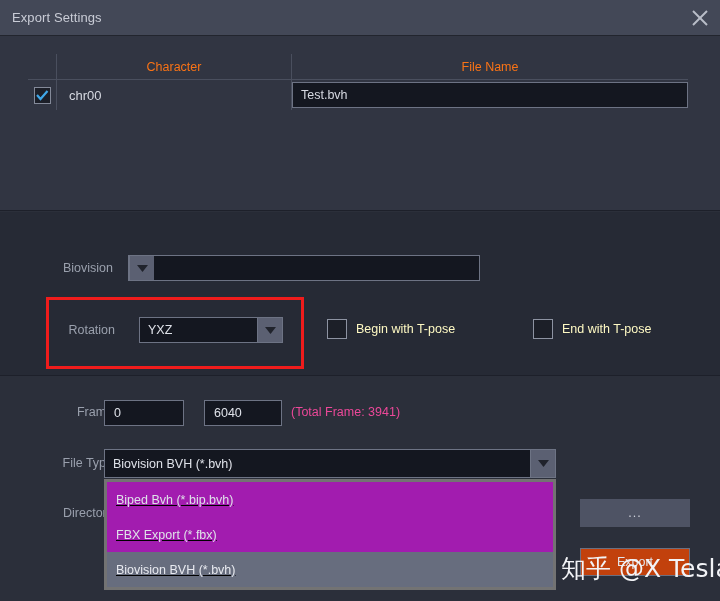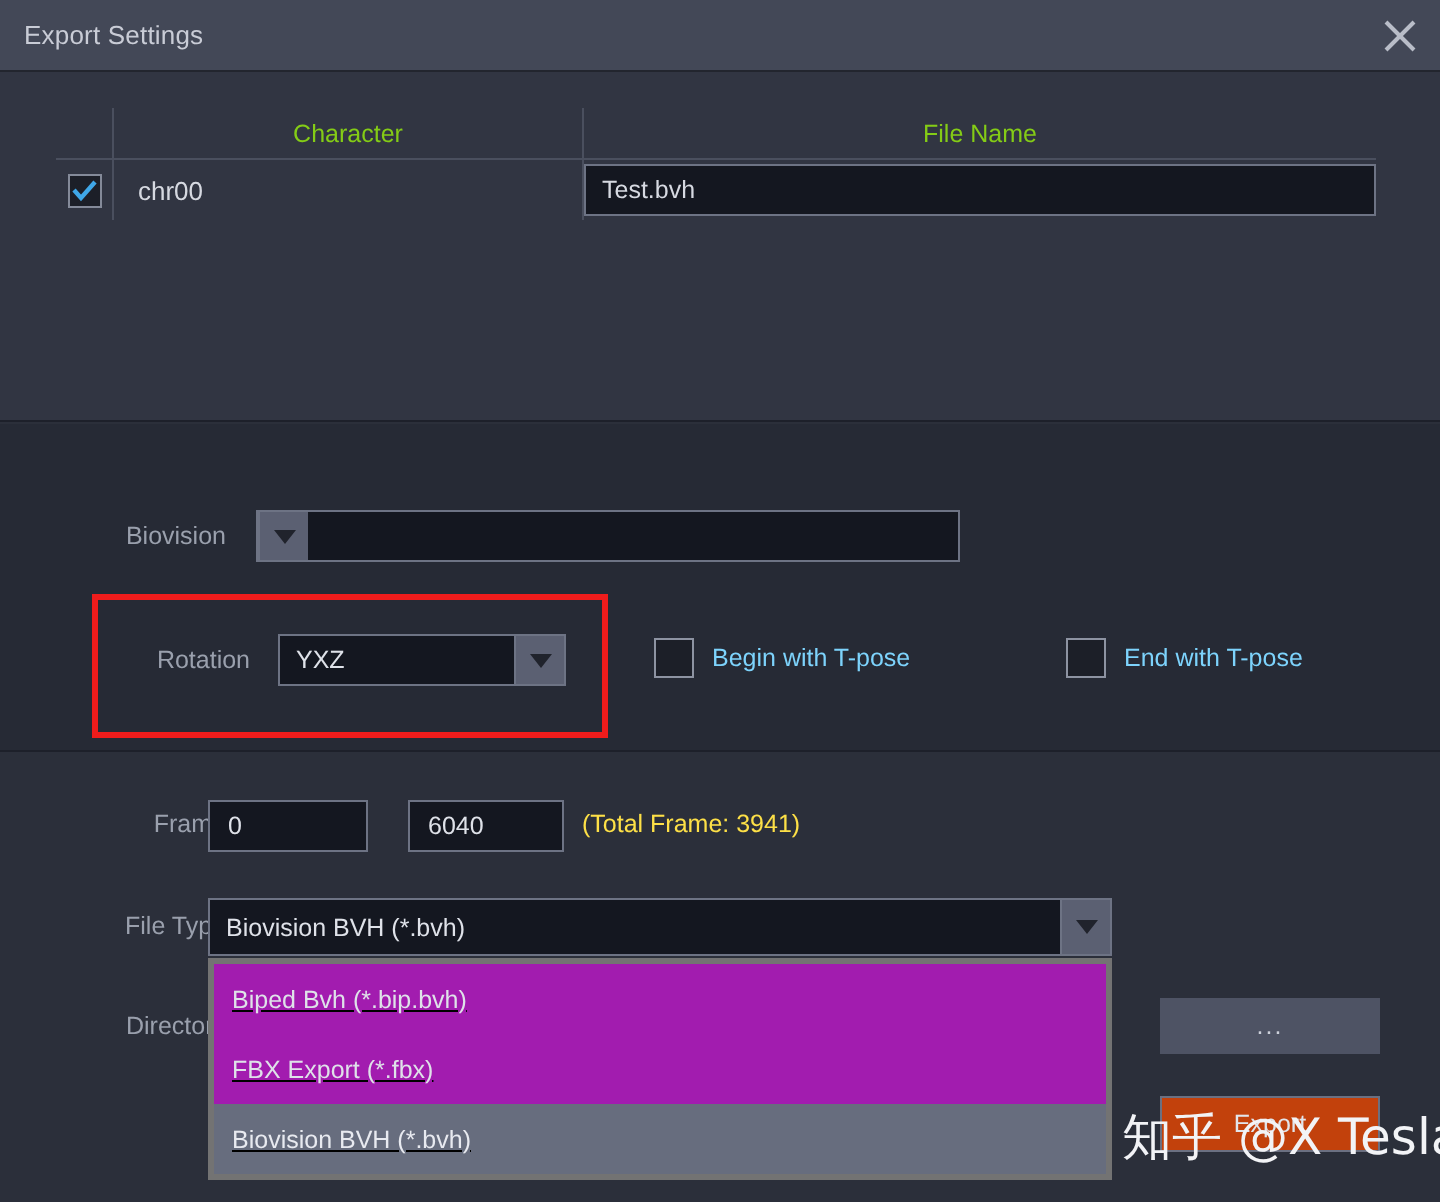--- a/index.html
+++ b/index.html
@@ -44,21 +44,21 @@
   .tbl {
     position: absolute; left: 28px; top: 18px;
     width: 660px;
   }
   .tbl-head {
     display: flex; height: 26px;
     border-bottom: 1px solid #4a4f5e;
   }
   .th {
     display: flex; align-items: center; justify-content: center;
-    font-size: 12.5px; color: #84cc16;
+    font-size: 12.5px; color: #f97316;
     height: 26px;
   }
   .th-check { width: 29px; border-right: 1px solid #4a4f5e; }
   .th-char  { width: 235px; border-right: 1px solid #4a4f5e; }
   .th-file  { flex: 1; }
 
   .tbl-row { display: flex; height: 30px; align-items: center; }
   .cell-check {
     width: 29px; height: 30px;
     display: flex; align-items: center; justify-content: center;
@@ -96,21 +96,21 @@
     width: 720px; height: 164px;
     background: #262a35;
     border-bottom: 1px solid #1d202a;
   }
   .lbl {
     position: absolute;
     font-size: 12.5px; color: #9aa0ad;
     text-align: right;
   }
   .lbl-skeleton { left: 14px; top: 261px; width: 99px; }
-  .lbl-rotation { left: 26px; top: 323px; width: 99px; }
+  .lbl-rotation { left: 16px; top: 323px; width: 99px; }
   .lbl-frame    { left: 14px; top: 405px; width: 99px; }
   .lbl-filetype { left: 14px; top: 456px; width: 99px; }
   .lbl-directory{ left: 14px; top: 506px; width: 99px; }
 
   
   .combo {
     position: absolute;
     display: flex;
     border: 1px solid #6d7384;
     background: #141720;
@@ -149,21 +149,21 @@
   }
   .cbrow-begin { left: 327px; top: 319px; }
   .cbrow-end   { left: 533px; top: 319px; }
   .checkbox-off {
     width: 20px; height: 20px;
     background: #1c1f28;
     border: 1px solid #8d93a2;
   }
   .cb-label {
     margin-left: 9px;
-    font-size: 12.5px; color: #7dd3fc;
+    font-size: 12.5px; color: #fef9c3;
     white-space: nowrap;
   }
 
   
   .section-out {
     position: absolute; left: 0; top: 377px;
     width: 720px; height: 224px;
     background: #2b2f3a;
   }
   .num-input {
@@ -173,21 +173,21 @@
     border: 1px solid #6d7384;
     color: #dfe2e9; font-size: 12.5px;
     display: flex; align-items: center;
     padding-left: 9px;
     cursor: text;
   }
   .num-start { left: 104px; top: 400px; width: 80px; }
   .num-end   { left: 204px; top: 400px; width: 78px; }
   .total-frame {
     position: absolute; left: 291px; top: 405px;
-    font-size: 12.5px; color: #fde047; white-space: nowrap;
+    font-size: 12.5px; color: #ec4899; white-space: nowrap;
   }
 
   
   .dropdown {
     position: absolute;
     left: 104px; top: 479px; width: 452px;
     background: #a21caf;
     border: 3px solid #737373;
     z-index: 40;
     text-decoration: underline;

